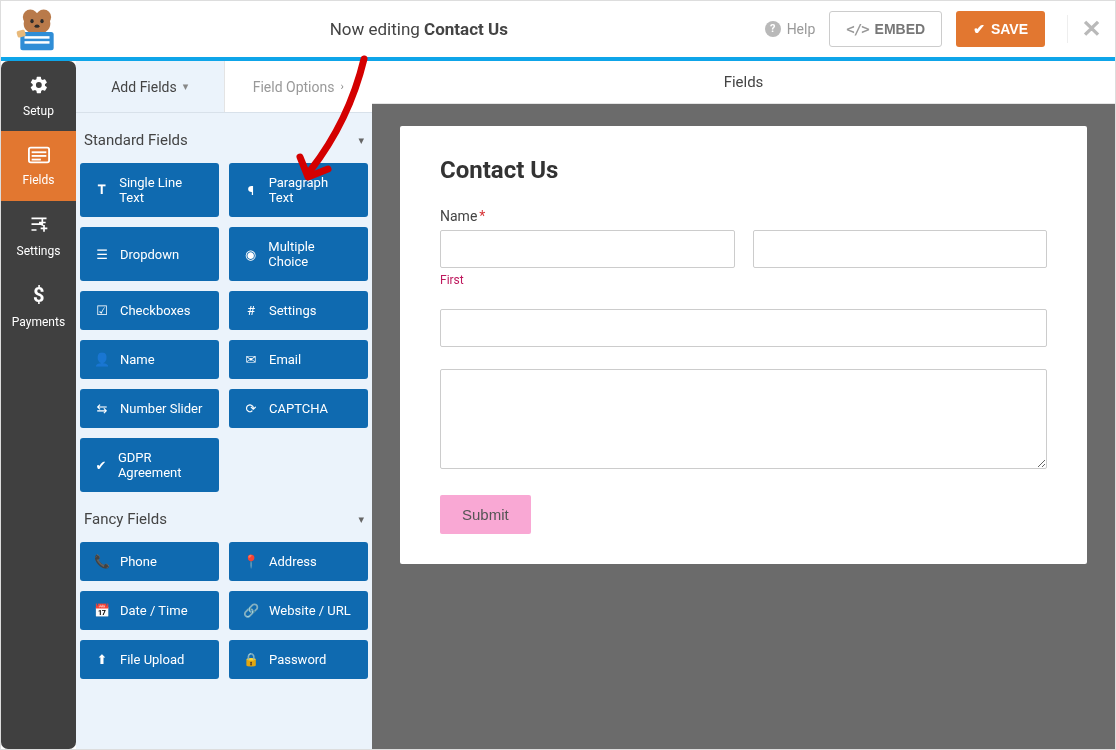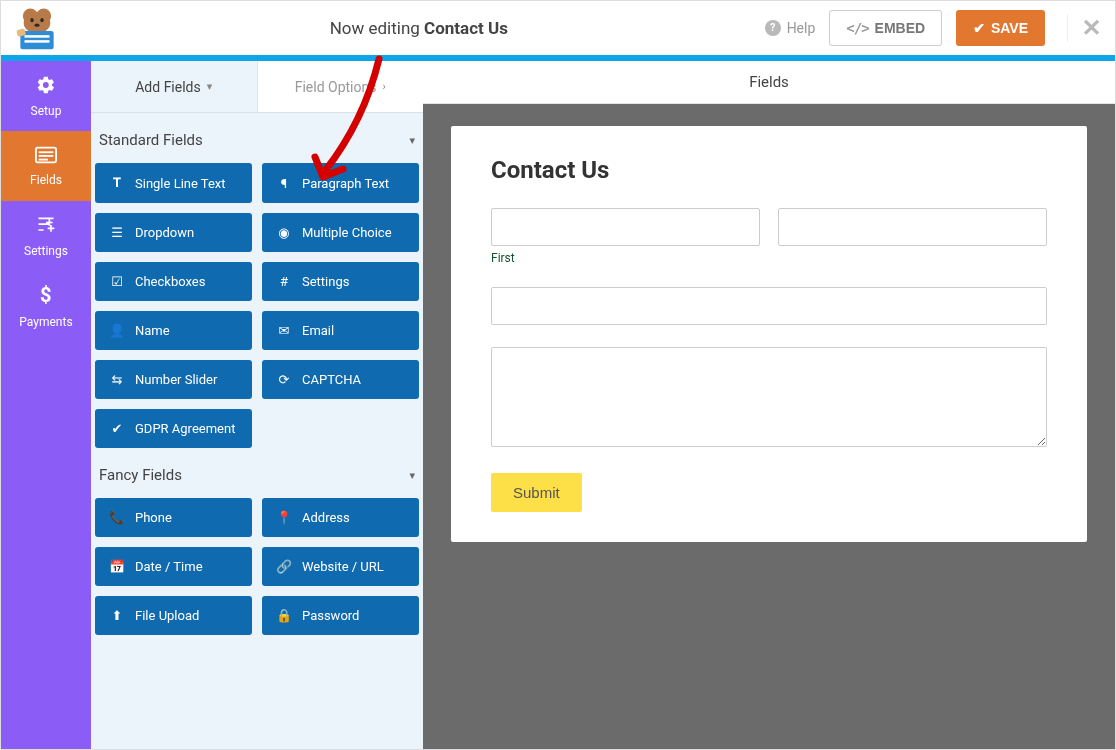--- a/index.html
+++ b/index.html
@@ -1,44 +1,44 @@
 <!DOCTYPE html>
 <html><head>
 <meta charset="utf-8">
 <style>
   * { box-sizing: border-box; margin: 0; padding: 0; }
   body { font-family: -apple-system, BlinkMacSystemFont, "Segoe UI", Roboto, Arial, sans-serif; background: #fff; color: #444; }
   .app { position: relative; width: 1116px; height: 750px; overflow: hidden; border: 1px solid #ddd; }
 
   
-  .topbar { position: relative; height: 60px; border-bottom: 6px solid #0ea5e9; display: flex; align-items: center; padding: 0 14px 0 0; }
+  .topbar { position: relative; height: 60px; border-bottom: 4px solid #0ea5e9; display: flex; align-items: center; padding: 0 14px 0 0; }
   .logo-wrap { width: 72px; display: flex; justify-content: center; align-items: center; }
   .logo-wrap svg { width: 50px; height: 45px; }
   .topbar-center { flex: 1; text-align: center; font-size: 17px; color: #444; }
   .topbar-center .prefix { font-weight: 400; }
   .topbar-center .name { font-weight: 700; }
   .topbar-right { display: flex; align-items: center; gap: 14px; }
   .help-link { color: #999; font-size: 14px; display: inline-flex; align-items: center; gap: 6px; cursor: pointer; }
   .help-link .qmark { width:16px; height:16px; border-radius:50%; background:#b9b9b9; color:#fff; font-size:11px; line-height:16px; text-align:center; font-weight:700; }
   .btn { border-radius: 3px; font-weight: 600; font-size: 14px; padding: 9px 16px; cursor: pointer; display:inline-flex; align-items:center; gap:6px; border:1px solid transparent;}
   .btn-embed { background:#fff; color:#777; border:1px solid #ccc; }
   .btn-embed .code-ic { font-family: monospace; font-size:14px; color:#999; letter-spacing:-1px; }
   .btn-save { background:#e27730; color:#fff; }
   .btn-save .check { font-size:14px; }
   .close-x { width:34px; text-align:center; color:#b9b9b9; font-size:24px; font-weight:700; cursor:pointer; margin-left:8px; border-left:1px solid #eee; padding-left:14px; height:100%; display:flex; align-items:center; justify-content:center;}
 
   
   .main { display: flex; height: calc(100% - 60px); }
-  .sidenav { width: 90px; background:#8b5cf6; }
+  .sidenav { width: 75px; background:#404040;border-radius:7px; }
   .sidenav-item { height: 70px; color:#fff; display:flex; flex-direction:column; align-items:center; justify-content:center; font-size:12px; gap:6px; cursor:pointer; }
   .sidenav-item.active { background:#e27730; }
   .sidenav-item .nav-icon { font-size:20px; line-height:1; }
   .sidenav-item svg { fill: #fff; }
 
-  .left-panel { width: 332px; background:#ebf3fb; display:flex; flex-direction:column; position:relative;}
+  .left-panel { width: 296px; background:#ebf3fb; display:flex; flex-direction:column; position:relative;}
   .panel-tabs { display:flex; height:52px; border-bottom:1px solid #d8e1ea;}
   .panel-tab { flex:1; display:flex; align-items:center; justify-content:center; font-size:14px; color:#444; cursor:pointer; gap:6px; }
   .panel-tab.inactive { background:#fff; color:#999; border-left:1px solid #e4e4e4;}
   .panel-tab .chev { font-size:11px; color:#888; }
 
   .panel-body { overflow-y:auto; padding: 0 4px 20px; position:relative;}
   .panel-body::-webkit-scrollbar{width:8px;} .panel-body::-webkit-scrollbar-thumb{background:#bcc5ce;border-radius:4px;}
 
   .group-head { padding: 18px 4px 14px; font-size:15px; color:#444; display:flex; justify-content:space-between; align-items:center; cursor:pointer; }
   .group-head .caret { font-size:11px; color:#666; }
@@ -50,23 +50,23 @@
   .preview-banner { height:43px; background:#fff; border-bottom:1px solid #e4e4e4; text-align:center; line-height:43px; font-size:15px; color:#444; }
   .canvas-outer { padding: 22px 28px; height: calc(100% - 43px); overflow:auto; }
   .form-card { background:#fff; border-radius:2px; padding: 30px 40px 30px; }
   .form-title { font-size:24px; font-weight:700; color:#333; margin-bottom: 24px; }
   .form-row { margin-bottom: 22px; }
   .flabel { font-size:14px; color:#444; margin-bottom:6px; display:block;}
   .req { color:#d63638; margin-left:2px; }
   .name-split { display:flex; gap:18px; }
   .name-col { flex:1; }
   .finput { width:100%; height:38px; border:1px solid #ccc; border-radius:2px; padding:6px 10px; font-size:14px; }
-  .sublabel { font-size:12px; color:#14532d; margin-top:5px; display:block;}
+  .sublabel { font-size:12px; color:#be185d; margin-top:5px; display:block;}
   .ftextarea { width:100%; height:100px; border:1px solid #ccc; border-radius:2px; padding:8px 10px; font-size:14px; resize: both;}
-  .submit-btn { background:#fde047; color:#555; border:none; padding: 11px 22px; font-size:15px; border-radius:2px; cursor:pointer; }
+  .submit-btn { background:#f9a8d4; color:#555; border:none; padding: 11px 22px; font-size:15px; border-radius:2px; cursor:pointer; }
 
   
   .arrow-svg { position:absolute; left: 218px; top: -10px; width: 90px; height: 132px; pointer-events:none; z-index:50;}
 </style>
 </head>
 <body>
 
 <div class="app">
 
   <div class="topbar">
@@ -250,20 +250,23 @@
         </div>
     </div>
 
     <div class="preview-wrap">
       <div class="preview-banner">Fields</div>
       <div class="canvas-outer">
         <div class="form-card">
           <div class="form-title">Contact Us</div>
 
           <div class="form-row">
+            <span class="flabel">
+              <span>Name</span><span class="req">*</span>
+            </span>
             <div class="name-split">
               <div class="name-col">
                 <input class="finput" style="">
                 <span class="sublabel">First</span>
               </div>
               <div class="name-col">
                 <input class="finput" style="">
               </div>
             </div>
           </div>

